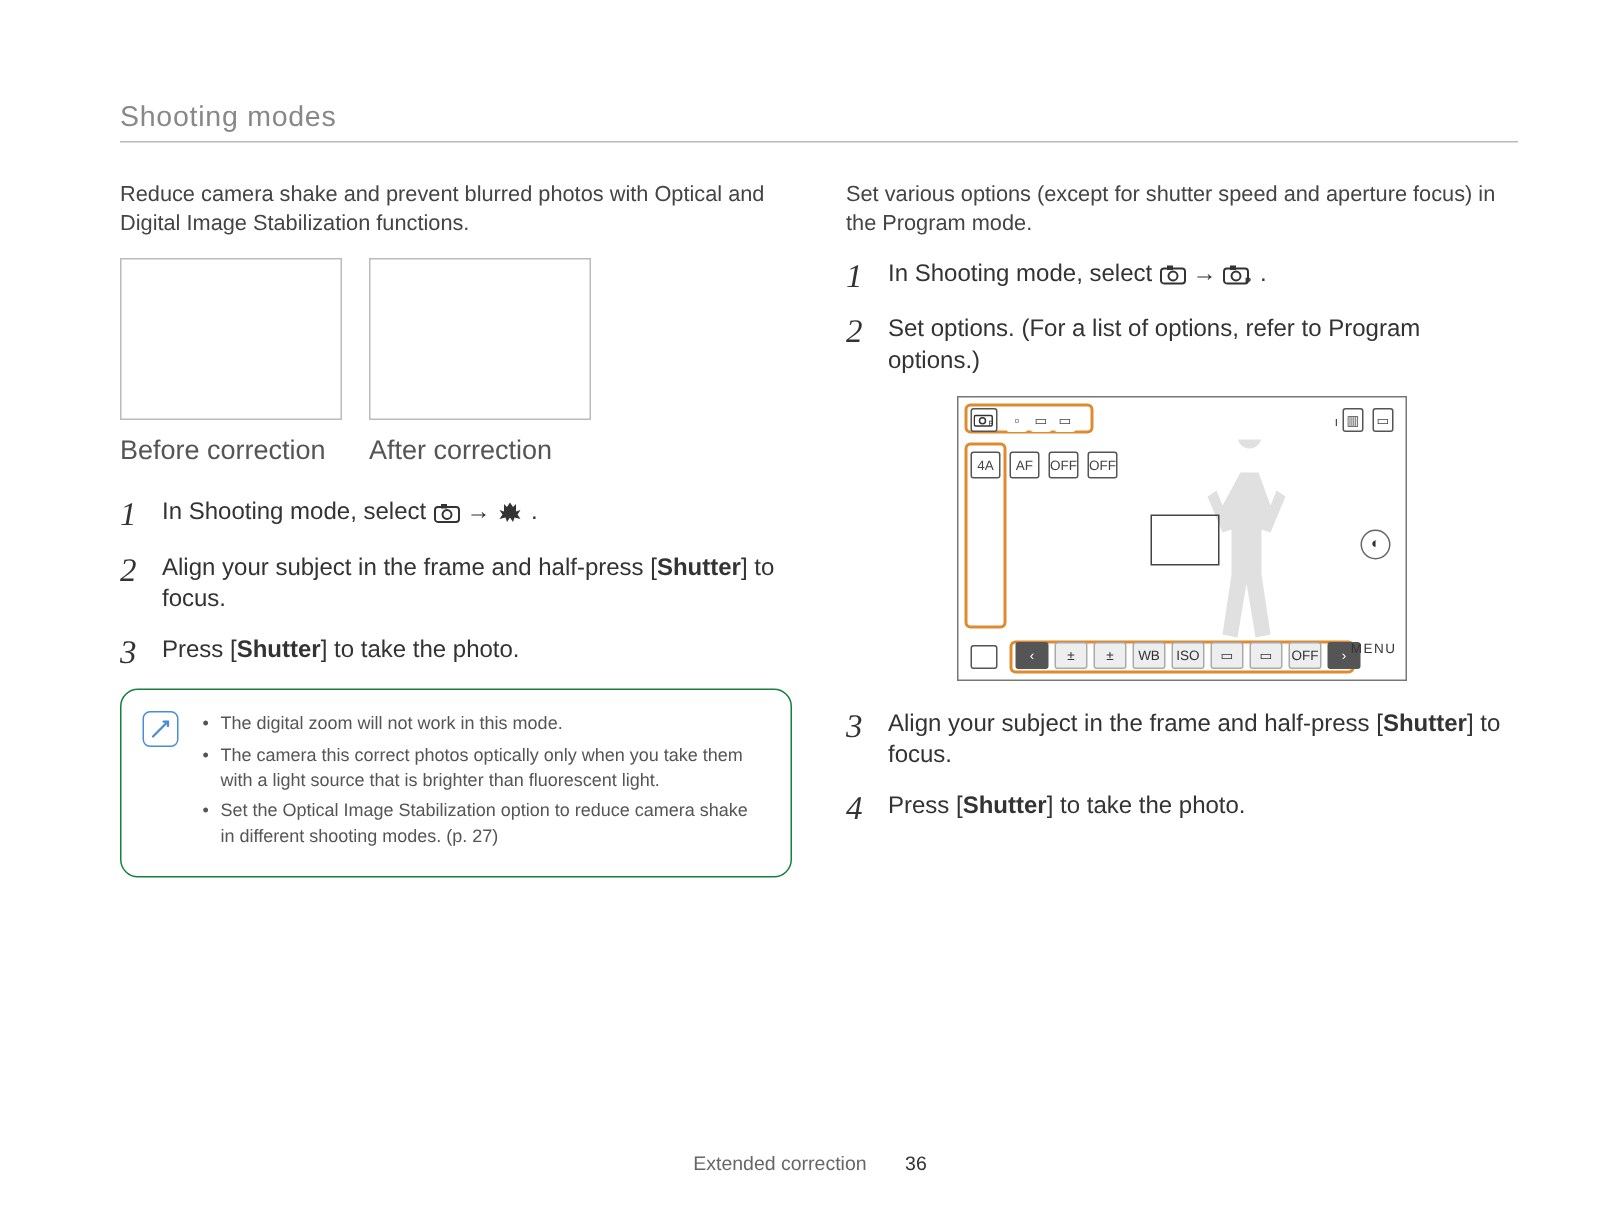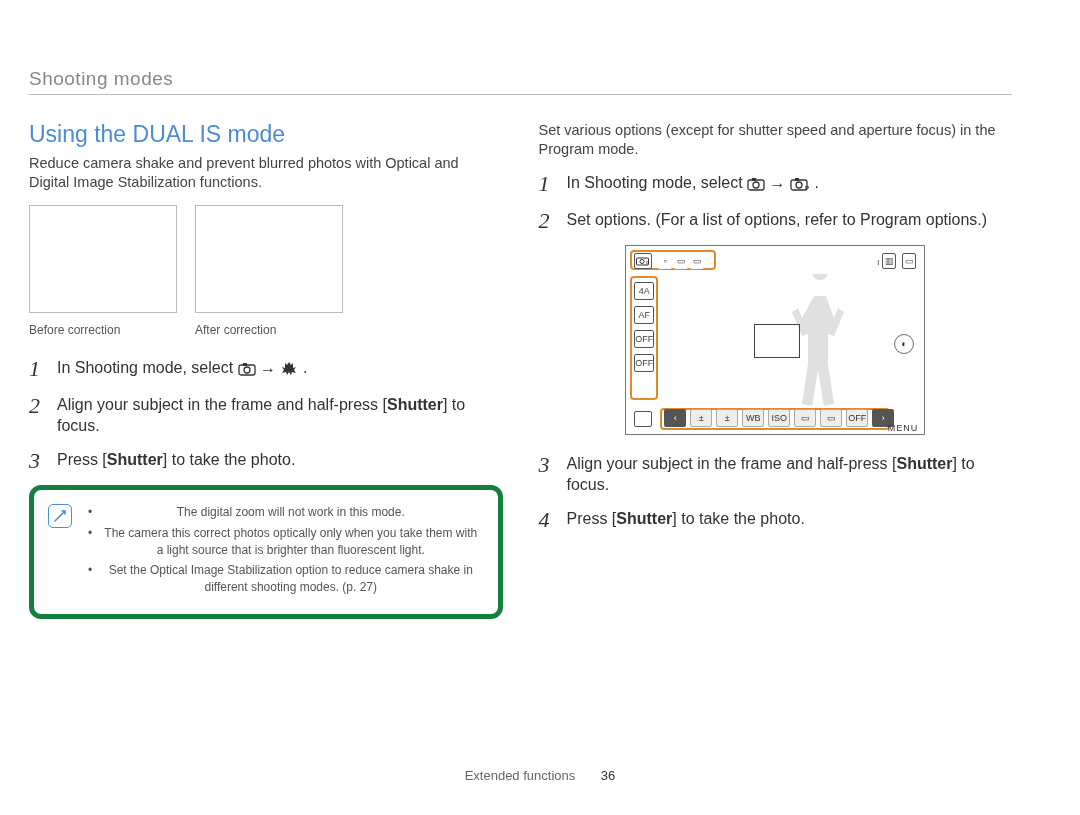--- a/index.html
+++ b/index.html
@@ -1,50 +1,49 @@
 <!DOCTYPE html>
 <html><head>
 <meta charset="utf-8">
 <style>
   * { box-sizing: border-box; margin: 0; padding: 0; }
   html, body { width: 1080px; height: 815px; background: #fff; font-family: Arial, Helvetica, sans-serif; color: #333; }
-  .page { padding: 68px 68px 0 29px; }
+  .page { padding: 68px 68px 0 80px; }
   .section-head { color: #888; font-size: 19px; font-weight: 300; letter-spacing: 0.5px; margin-bottom: 4px; }
   .rule { height: 1px; background: #bbb; margin-bottom: 26px; }
   .cols { display: flex; gap: 36px; }
   .col { flex: 1; min-width: 0; }
   h2.topic { color: #4a8cd6; font-size: 23px; font-weight: 400; margin-bottom: 6px; }
   .intro { font-size: 14.5px; color: #444; line-height: 1.28; margin-bottom: 14px; }
 
   
   .fig-row { display: flex; gap: 18px; margin-bottom: 10px; }
   .fig-box { width: 148px; height: 108px; border: 1px solid #bbb; background: #fff; }
   .caption-row { display: flex; gap: 18px; margin-bottom: 20px; }
-  .caption { width: 148px; font-size: 12px; color: #555; }
+  .caption { width: 148px; font-size: 18px; color: #555; }
 
   
   .steps { list-style: none; }
   .steps li { display: flex; gap: 12px; font-size: 16px; color: #333; line-height: 1.35; margin-bottom: 12px; align-items: flex-start; }
   .steps li .num { font-style: italic; font-size: 22px; color: #333; width: 16px; text-align: left; font-family: Georgia, 'Times New Roman', serif; line-height: 1.1; flex-shrink: 0; }
   .steps li .body { flex: 1; }
   .bold { font-weight: 700; }
 
   .icon-inline { display: inline-block; vertical-align: -3px; }
 
   
   .note {
-    border: 5px solid #15803d;
+    border: 1px solid #15803d;
     border-radius: 12px;
     padding: 14px 16px 14px 54px;
     position: relative;
     margin-top: 10px;
     font-size: 12px;
     color: #555;
     line-height: 1.4;
-    text-align: center;
   }
   .note .note-icon {
     position: absolute; left: 14px; top: 14px;
     width: 24px; height: 24px; border: 1.5px solid #4a8cd6; border-radius: 5px;
     display: flex; align-items: center; justify-content: center;
     color: #4a8cd6;
   }
   .note ul { list-style: none; }
   .note li { position: relative; padding-left: 12px; margin-bottom: 4px; }
   .note li::before { content: "•"; position: absolute; left: 0; top: 0; color: #555; }
@@ -66,51 +65,50 @@
     font-size: 9px; display:flex; align-items:center; justify-content:center; color:#444; background:#fff;
   }
   .top1 { left: 8px; top: 7px; }
   .top2 { left: 32px; top: 7px; border:none; width:14px; }
   .top3 { left: 48px; top: 7px; border:none; width:14px; }
   .top4 { left: 64px; top: 7px; border:none; width:14px; }
   .tr1 { right: 44px; top: 8px; width: 4px; border:none; }
   .tr2 { right: 28px; top: 7px; width: 14px; }
   .tr3 { right: 8px; top: 7px; width: 14px; }
 
-  .side-stack { position:absolute; left:8px; top:36px; display:flex; flex-direction:column; gap:6px; }
+  .side-stack { position:absolute; left:8px; top:36px; display:flex; flex-direction:row; gap:6px; }
   .side-stack .mi { position:static; width:20px; height:18px; font-size:9px; }
 
   .right-disc { position:absolute; right:10px; top:88px; width:20px; height:20px; border:1px solid #666; border-radius:50%; display:flex; align-items:center; justify-content:center; font-size:10px; }
 
   .focus-rect { position:absolute; left:128px; top:78px; width:46px; height:34px; border:1px solid #444; }
 
   .silhouette {
     position:absolute; left:164px; top:28px; width:60px; height:140px; color:#d9d9d9;
   }
 
   .bottom-row { position:absolute; bottom:7px; left:38px; display:flex; gap:4px; align-items:center; }
   .chip { width:22px; height:18px; background:#555; border-radius:2px; display:flex; align-items:center; justify-content:center; color:#fff; font-size:9px; }
   .chip.light { background:#eee; color:#333; border:1px solid #aaa; }
-  .menu-label { position:absolute; right:6px; bottom:1px; font-size:9px; letter-spacing:1px; color:#333; }
+  .menu-label { position:absolute; right:6px; bottom:16px; font-size:9px; letter-spacing:1px; color:#333; }
   .small-sq { position:absolute; left:8px; bottom:7px; width:18px; height:16px; border:1px solid #555; border-radius:2px; }
 
   .footer { position: fixed; bottom: 32px; left: 0; width: 1080px; text-align: center; font-size: 13px; color: #666; }
   .footer .pg { margin-left: 22px; color: #333; }
 </style>
 </head>
 <body>
 
 <div class="page">
   <div class="section-head">Shooting modes</div>
   <div class="rule"></div>
 
   <div class="cols">
 
     <div class="col">
-      <h2 class="topic">Using the DUAL IS mode</h2>
       <p class="intro">Reduce camera shake and prevent blurred photos with Optical and Digital Image Stabilization functions.</p>
 
       <div class="fig-row">
         <div class="fig-box"></div>
         <div class="fig-box"></div>
       </div>
       <div class="caption-row">
         <div class="caption">Before correction</div>
         <div class="caption">After correction</div>
       </div>
@@ -262,15 +260,15 @@
           <span class="body">
             <span>Press [</span><span class="bold">Shutter</span><span>] to take the photo.</span>
           </span>
         </li>
       </ol>
     </div>
   </div>
 </div>
 
 <div class="footer">
-  <span>Extended functions</span>
+  <span>Extended correction</span>
   <span class="pg">36</span>
 </div>
 
 </body></html>

